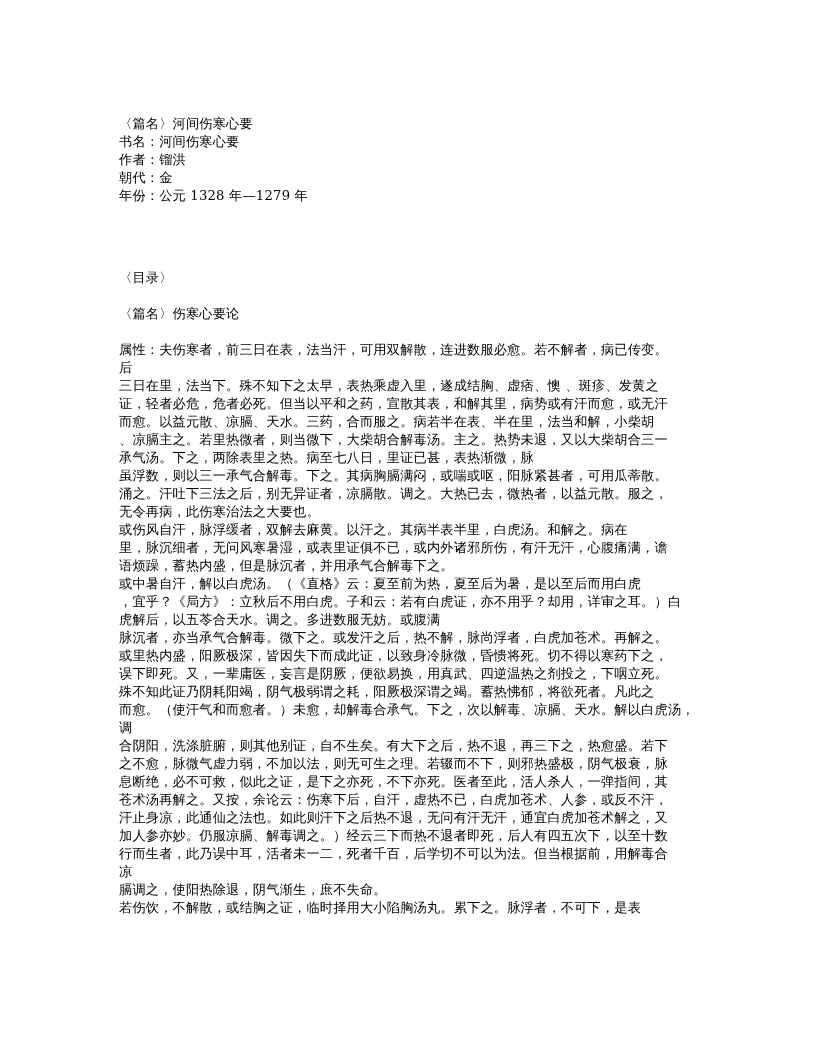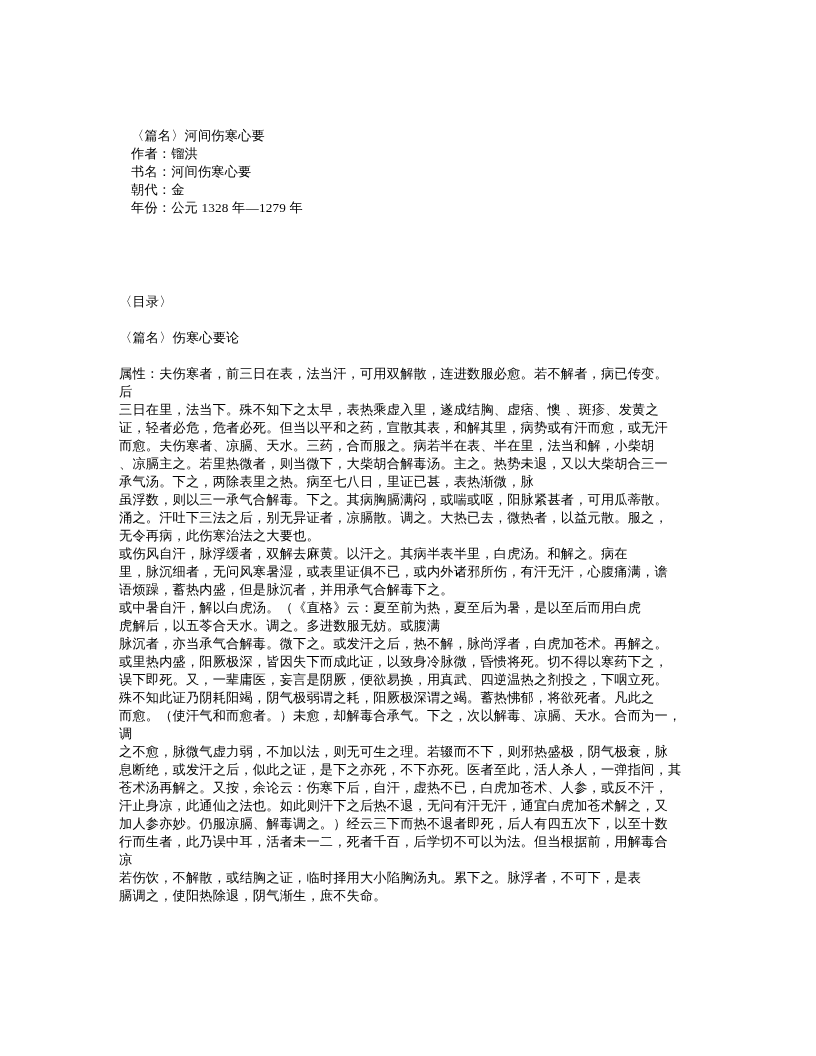--- a/index.html
+++ b/index.html
@@ -21,73 +21,75 @@
       top: 115px;
       width: 580px;
     }
     .line {
       font-size: 13.2px;
       line-height: 18px;
       height: 18px;
       white-space: nowrap;
       letter-spacing: 0.2px;
     }
-    .meta-block { margin: 12px; font-family: Liberation Serif, serif; }
+    .meta-block { margin: 0; }
     .gap-large { height: 64px; }
     .gap-mid { height: 18px; }
     .gap-small { height: 18px; }
   </style>
 </head>
 <body>
 
 <div class="page">
   <div class="meta-block">
     <div class="line">〈篇名〉河间伤寒心要</div>
+    <div class="line">书名：河间伤寒心要</div>
     <div class="line">作者：镏洪</div>
-    <div class="line">书名：河间伤寒心要</div>
     <div class="line">朝代：金</div>
     <div class="line">年份：公元 1328 年—1279 年</div>
   </div>
 
   <div class="gap-large"></div>
 
   <div class="line">〈目录〉</div>
 
   <div class="gap-mid"></div>
 
   <div class="line">〈篇名〉伤寒心要论</div>
 
   <div class="gap-small"></div>
 
   <div>
     <div class="line">属性：夫伤寒者，前三日在表，法当汗，可用双解散，连进数服必愈。若不解者，病已传变。</div>
     <div class="line">后</div>
     <div class="line">三日在里，法当下。殊不知下之太早，表热乘虚入里，遂成结胸、虚痞、懊 、斑疹、发黄之</div>
     <div class="line">证，轻者必危，危者必死。但当以平和之药，宣散其表，和解其里，病势或有汗而愈，或无汗</div>
-    <div class="line">而愈。夫伤寒者、凉膈、天水。三药，合而服之。病若半在表、半在里，法当和解，小柴胡</div>
+    <div class="line">而愈。以益元散、凉膈、天水。三药，合而服之。病若半在表、半在里，法当和解，小柴胡</div>
     <div class="line">、凉膈主之。若里热微者，则当微下，大柴胡合解毒汤。主之。热势未退，又以大柴胡合三一</div>
     <div class="line">承气汤。下之，两除表里之热。病至七八日，里证已甚，表热渐微，脉</div>
     <div class="line">虽浮数，则以三一承气合解毒。下之。其病胸膈满闷，或喘或呕，阳脉紧甚者，可用瓜蒂散。</div>
     <div class="line">涌之。汗吐下三法之后，别无异证者，凉膈散。调之。大热已去，微热者，以益元散。服之，</div>
     <div class="line">无令再病，此伤寒治法之大要也。</div>
     <div class="line">或伤风自汗，脉浮缓者，双解去麻黄。以汗之。其病半表半里，白虎汤。和解之。病在</div>
     <div class="line">里，脉沉细者，无问风寒暑湿，或表里证俱不已，或内外诸邪所伤，有汗无汗，心腹痛满，谵</div>
     <div class="line">语烦躁，蓄热内盛，但是脉沉者，并用承气合解毒下之。</div>
     <div class="line">或中暑自汗，解以白虎汤。（《直格》云：夏至前为热，夏至后为暑，是以至后而用白虎</div>
+    <div class="line">，宜乎？《局方》：立秋后不用白虎。子和云：若有白虎证，亦不用乎？却用，详审之耳。）白</div>
     <div class="line">虎解后，以五苓合天水。调之。多进数服无妨。或腹满</div>
     <div class="line">脉沉者，亦当承气合解毒。微下之。或发汗之后，热不解，脉尚浮者，白虎加苍术。再解之。</div>
     <div class="line">或里热内盛，阳厥极深，皆因失下而成此证，以致身冷脉微，昏愦将死。切不得以寒药下之，</div>
     <div class="line">误下即死。又，一辈庸医，妄言是阴厥，便欲易换，用真武、四逆温热之剂投之，下咽立死。</div>
     <div class="line">殊不知此证乃阴耗阳竭，阴气极弱谓之耗，阳厥极深谓之竭。蓄热怫郁，将欲死者。凡此之</div>
-    <div class="line">而愈。（使汗气和而愈者。）未愈，却解毒合承气。下之，次以解毒、凉膈、天水。合而为一，</div>
+    <div class="line">而愈。（使汗气和而愈者。）未愈，却解毒合承气。下之，次以解毒、凉膈、天水。解以白虎汤，</div>
     <div class="line">调</div>
+    <div class="line">合阴阳，洗涤脏腑，则其他别证，自不生矣。有大下之后，热不退，再三下之，热愈盛。若下</div>
     <div class="line">之不愈，脉微气虚力弱，不加以法，则无可生之理。若辍而不下，则邪热盛极，阴气极衰，脉</div>
-    <div class="line">息断绝，或发汗之后，似此之证，是下之亦死，不下亦死。医者至此，活人杀人，一弹指间，其</div>
+    <div class="line">息断绝，必不可救，似此之证，是下之亦死，不下亦死。医者至此，活人杀人，一弹指间，其</div>
     <div class="line">苍术汤再解之。又按，余论云：伤寒下后，自汗，虚热不已，白虎加苍术、人参，或反不汗，</div>
     <div class="line">汗止身凉，此通仙之法也。如此则汗下之后热不退，无问有汗无汗，通宜白虎加苍术解之，又</div>
     <div class="line">加人参亦妙。仍服凉膈、解毒调之。）经云三下而热不退者即死，后人有四五次下，以至十数</div>
     <div class="line">行而生者，此乃误中耳，活者未一二，死者千百，后学切不可以为法。但当根据前，用解毒合</div>
     <div class="line">凉</div>
+    <div class="line">膈调之，使阳热除退，阴气渐生，庶不失命。</div>
     <div class="line">若伤饮，不解散，或结胸之证，临时择用大小陷胸汤丸。累下之。脉浮者，不可下，是表</div>
-    <div class="line">膈调之，使阳热除退，阴气渐生，庶不失命。</div>
     <div class="line"></div>
   </div>
 </div>
 
 </body></html>

